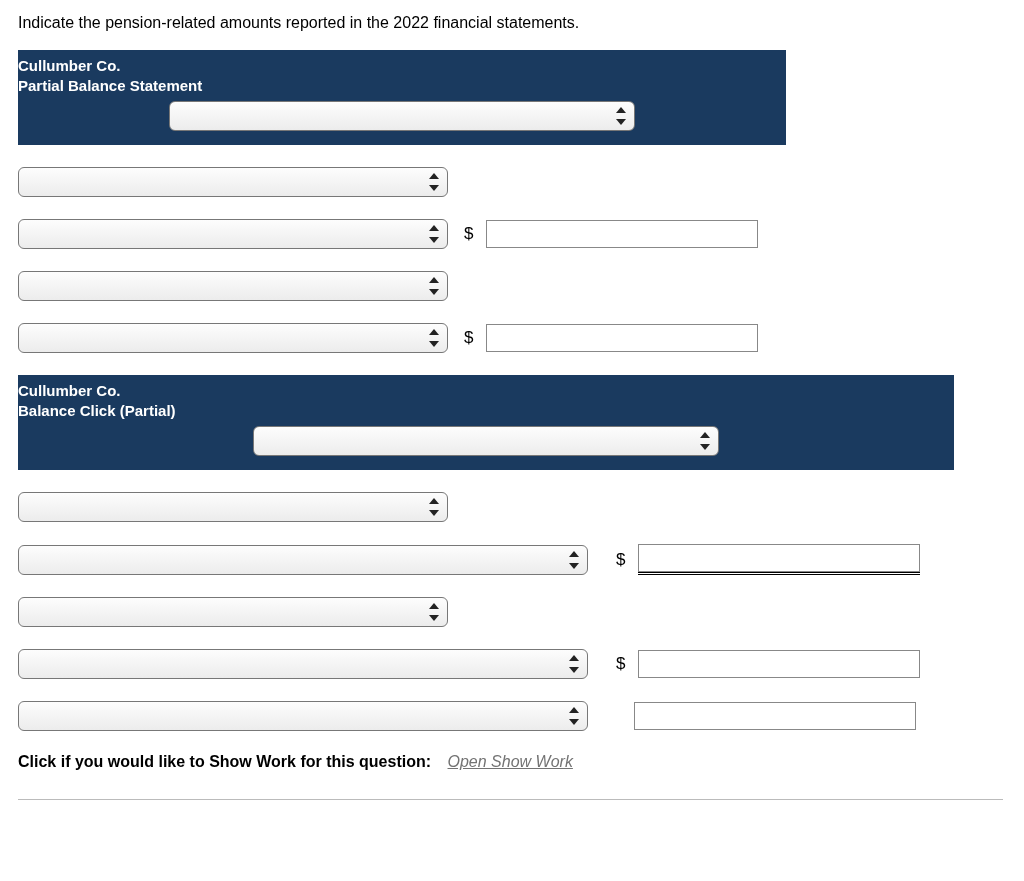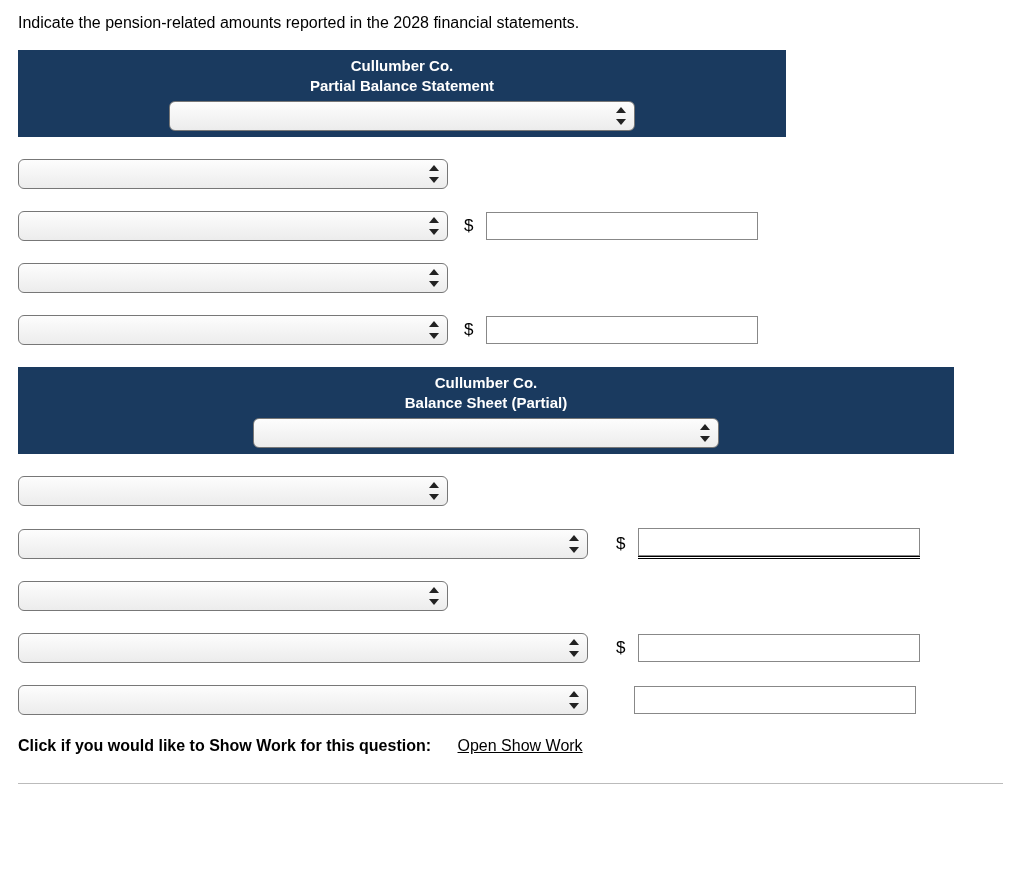--- a/index.html
+++ b/index.html
@@ -12,22 +12,21 @@
     box-sizing: border-box;
   }
   .intro {
     font-size: 16px;
     margin-bottom: 18px;
   }
   .section-banner {
     background: #1a3a5f;
     color: #fff;
     font-weight: bold;
-    text-align: center;
-    padding: 6px 0 2px 0;
+    padding: 6px 0 10px 0;
     margin-top: 4px;
   }
   .banner1 { width: 768px; }
   .banner2 { width: 936px; margin-top: 20px; }
   .banner-title { line-height: 1.3; }
   .select-in-banner {
     margin: 6px 0 4px 0;
     display: flex;
     justify-content: center;
   }
@@ -79,38 +78,39 @@
   .underline-dbl {
     border-bottom: 3px double #000;
     padding-bottom: 0px;
   }
   .footer-line {
     font-weight: bold;
     font-size: 16px;
     margin-top: 18px;
   }
   .link {
-    color: #000000;
+    color: #737373;
     text-decoration: underline;
     font-weight: normal;
-    margin-left: 22px;
+    margin-left: 12px;
     cursor: pointer;
+    font-style: italic;
   }
   hr.bottom {
     margin-top: 28px;
     border: none;
     border-top: 1px solid #bbb;
     width: 985px;
     margin-left: 0;
   }
 </style>
 </head>
 <body>
 
-<div class="intro">Indicate the pension-related amounts reported in the 2028 financial statements.</div>
+<div class="intro">Indicate the pension-related amounts reported in the 2022 financial statements.</div>
 
 <div class="section-banner banner1">
   <div class="banner-title">
     <span>Cullumber Co.</span><br>
     <span>Partial Balance Statement</span>
   </div>
   <div class="select-in-banner">
     <div class="faux-select" style="width:466px;"></div>
   </div>
 </div>
@@ -128,21 +128,21 @@
 </div>
 <div class="row">
   <div class="faux-select" style="width:430px;"></div>
   <span class="dollar">$</span>
   <input class="text-input" style="width: 272px;">
 </div>
 
 <div class="section-banner banner2">
   <div class="banner-title">
     <span>Cullumber Co.</span><br>
-    <span>Balance Sheet (Partial)</span>
+    <span>Balance Click (Partial)</span>
   </div>
   <div class="select-in-banner">
     <div class="faux-select" style="width:466px;"></div>
   </div>
 </div>
 
 <div class="row">
   <div class="faux-select" style="width:430px;"></div>
 </div>
 <div class="row">

